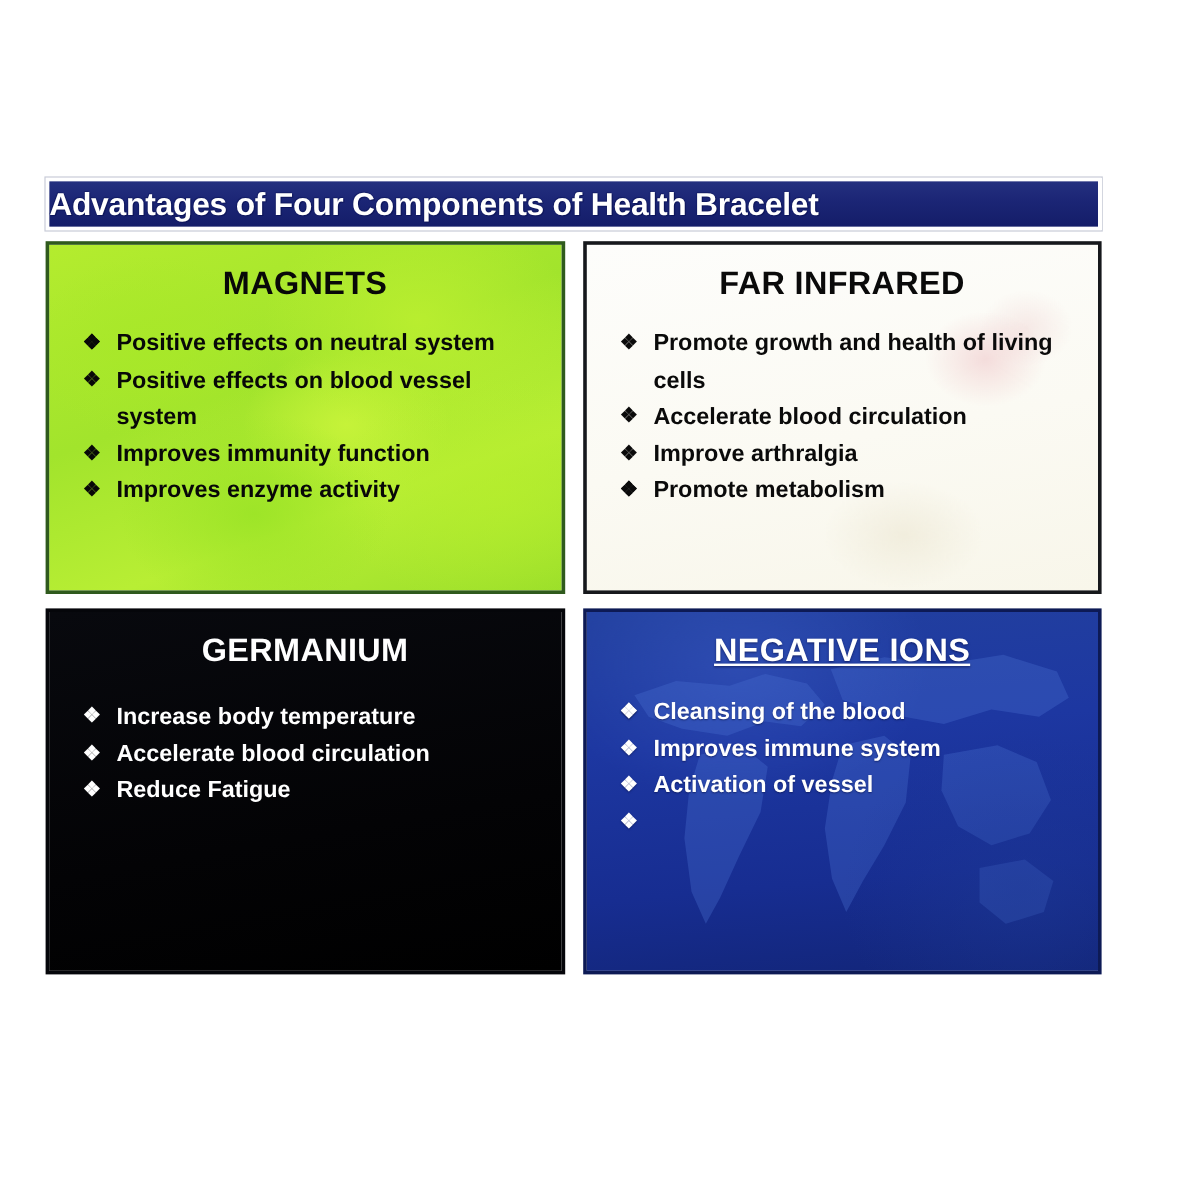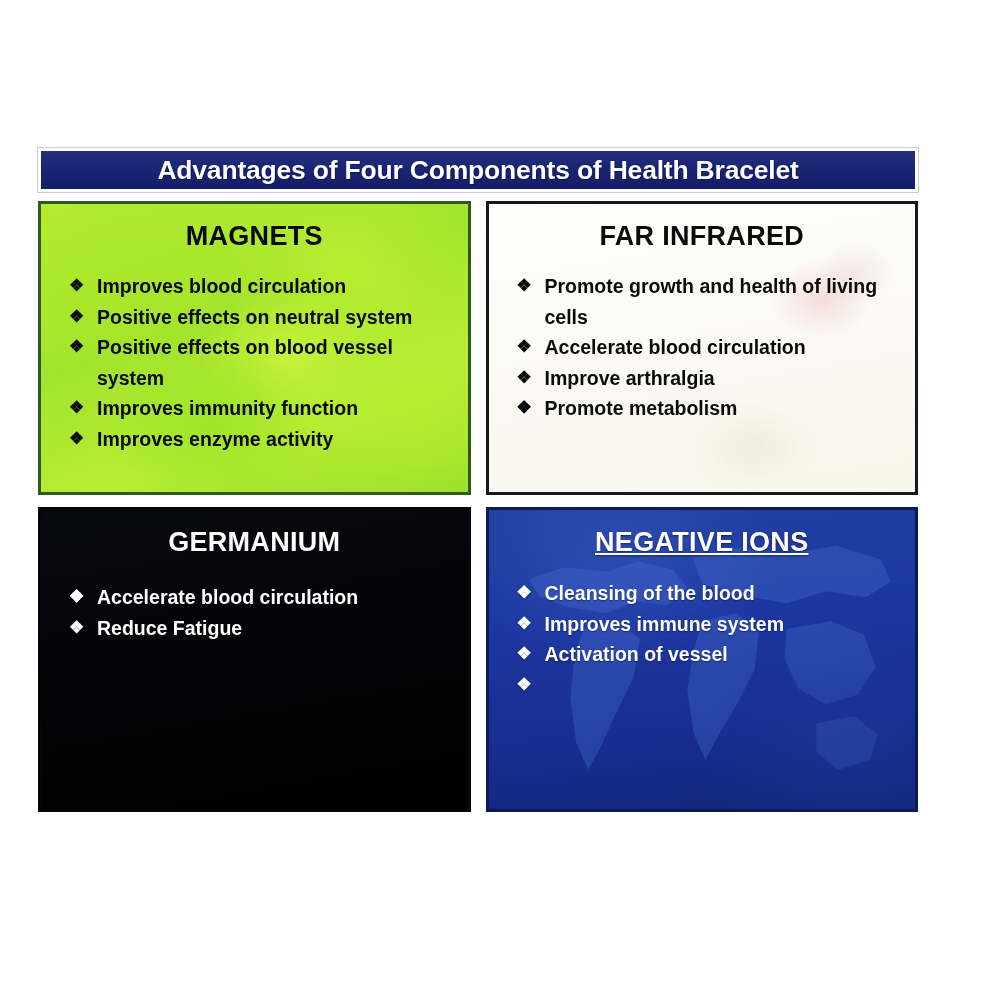--- a/index.html
+++ b/index.html
@@ -25,21 +25,21 @@
 
   
   .title-bar {
     position: relative;
     height: 44px;
     background: linear-gradient(180deg, #24307f 0%, #1b2575 45%, #141d68 100%);
     border: 3px solid #ffffff;
     box-shadow: 0 0 0 1px #c9ccd8;
     display: flex;
     align-items: center;
-    justify-content: center;
+    justify-content: flex-start;
     box-sizing: border-box;
   }
   .title-text {
     color: #ffffff;
     font-size: 26.5px;
     font-weight: bold;
     letter-spacing: -0.2px;
     white-space: nowrap;
     text-shadow:
       0 0 1px #0a1050,
@@ -178,21 +178,21 @@
 
   <div class="title-bar">
     <div class="title-text">Advantages of Four Components of Health Bracelet</div>
   </div>
 
   <div class="grid">
 
     <div class="panel panel-magnets">
       <div class="panel-heading">MAGNETS</div>
       <ul class="bullets">
-        <li><span class="bullet-mark">❖</span><span>Improves blood circulation</span></li>
+        <li><span class="bullet-mark">❖</span></li>
         <li><span class="bullet-mark">❖</span><span>Positive effects  on neutral system</span></li>
         <li><span class="bullet-mark">❖</span><span>Positive effects  on blood vessel system</span></li>
         <li><span class="bullet-mark">❖</span><span>Improves immunity function</span></li>
         <li><span class="bullet-mark">❖</span><span>Improves enzyme activity</span></li>
       </ul>
     </div>
 
     <div class="panel panel-infrared">
       <div class="panel-heading">FAR INFRARED</div>
       <ul class="bullets">
@@ -200,21 +200,21 @@
         <li><span class="bullet-mark">❖</span><span>Accelerate blood circulation</span></li>
         <li><span class="bullet-mark">❖</span><span>Improve arthralgia</span></li>
         <li><span class="bullet-mark">❖</span></li>
         <li><span class="bullet-mark">❖</span><span>Promote metabolism</span></li>
       </ul>
     </div>
 
     <div class="panel panel-germanium">
       <div class="panel-heading">GERMANIUM</div>
       <ul class="bullets">
-        <li><span class="bullet-mark">❖</span></li>
+        <li><span class="bullet-mark">❖</span><span>Increase body temperature</span></li>
         <li><span class="bullet-mark">❖</span><span>Accelerate blood circulation</span></li>
         <li><span class="bullet-mark">❖</span><span>Reduce Fatigue</span></li>
       </ul>
     </div>
 
     <div class="panel panel-ions">
       <svg class="world-map" viewBox="0 0 430 305" preserveAspectRatio="none">
         <g fill="#4f78d8">
           <path d="M40 70 L75 58 L120 62 L150 52 L185 60 L200 78 L180 96 L150 92 L118 104 L80 98 L52 88 Z"></path>
           <path d="M205 48 L250 38 L300 44 L350 36 L395 50 L405 72 L380 88 L340 82 L300 94 L255 86 L215 74 Z"></path>

